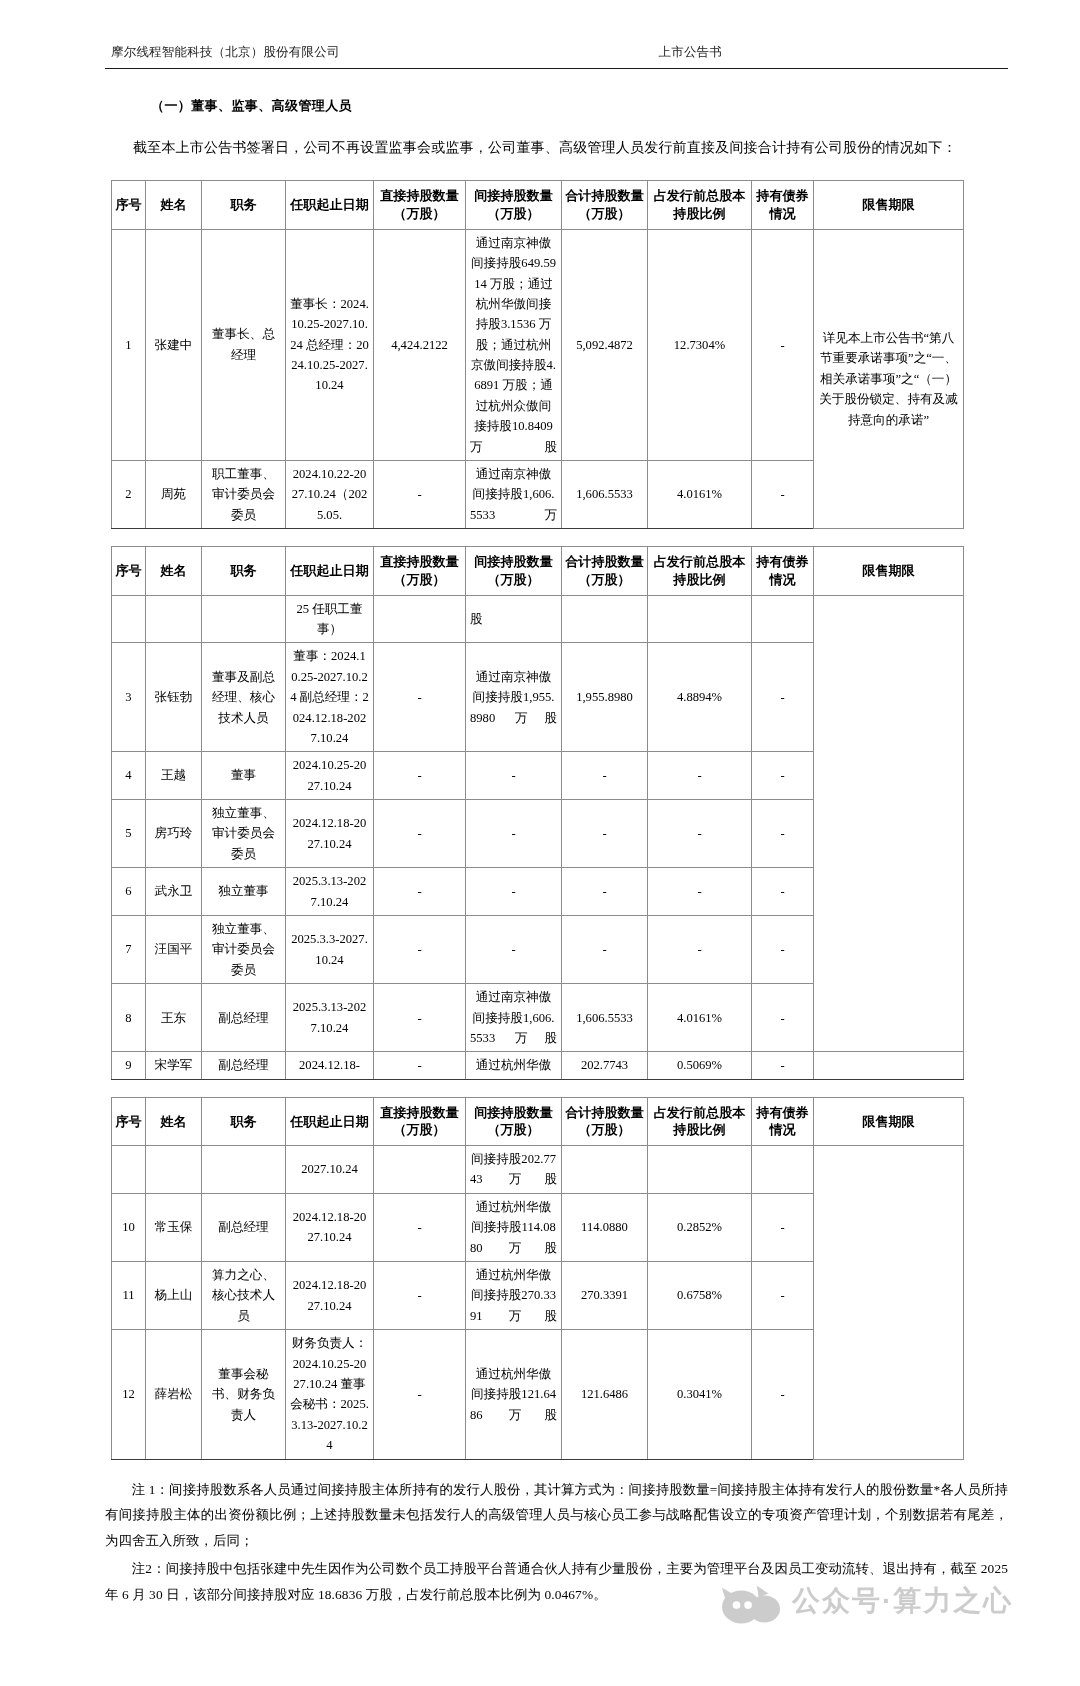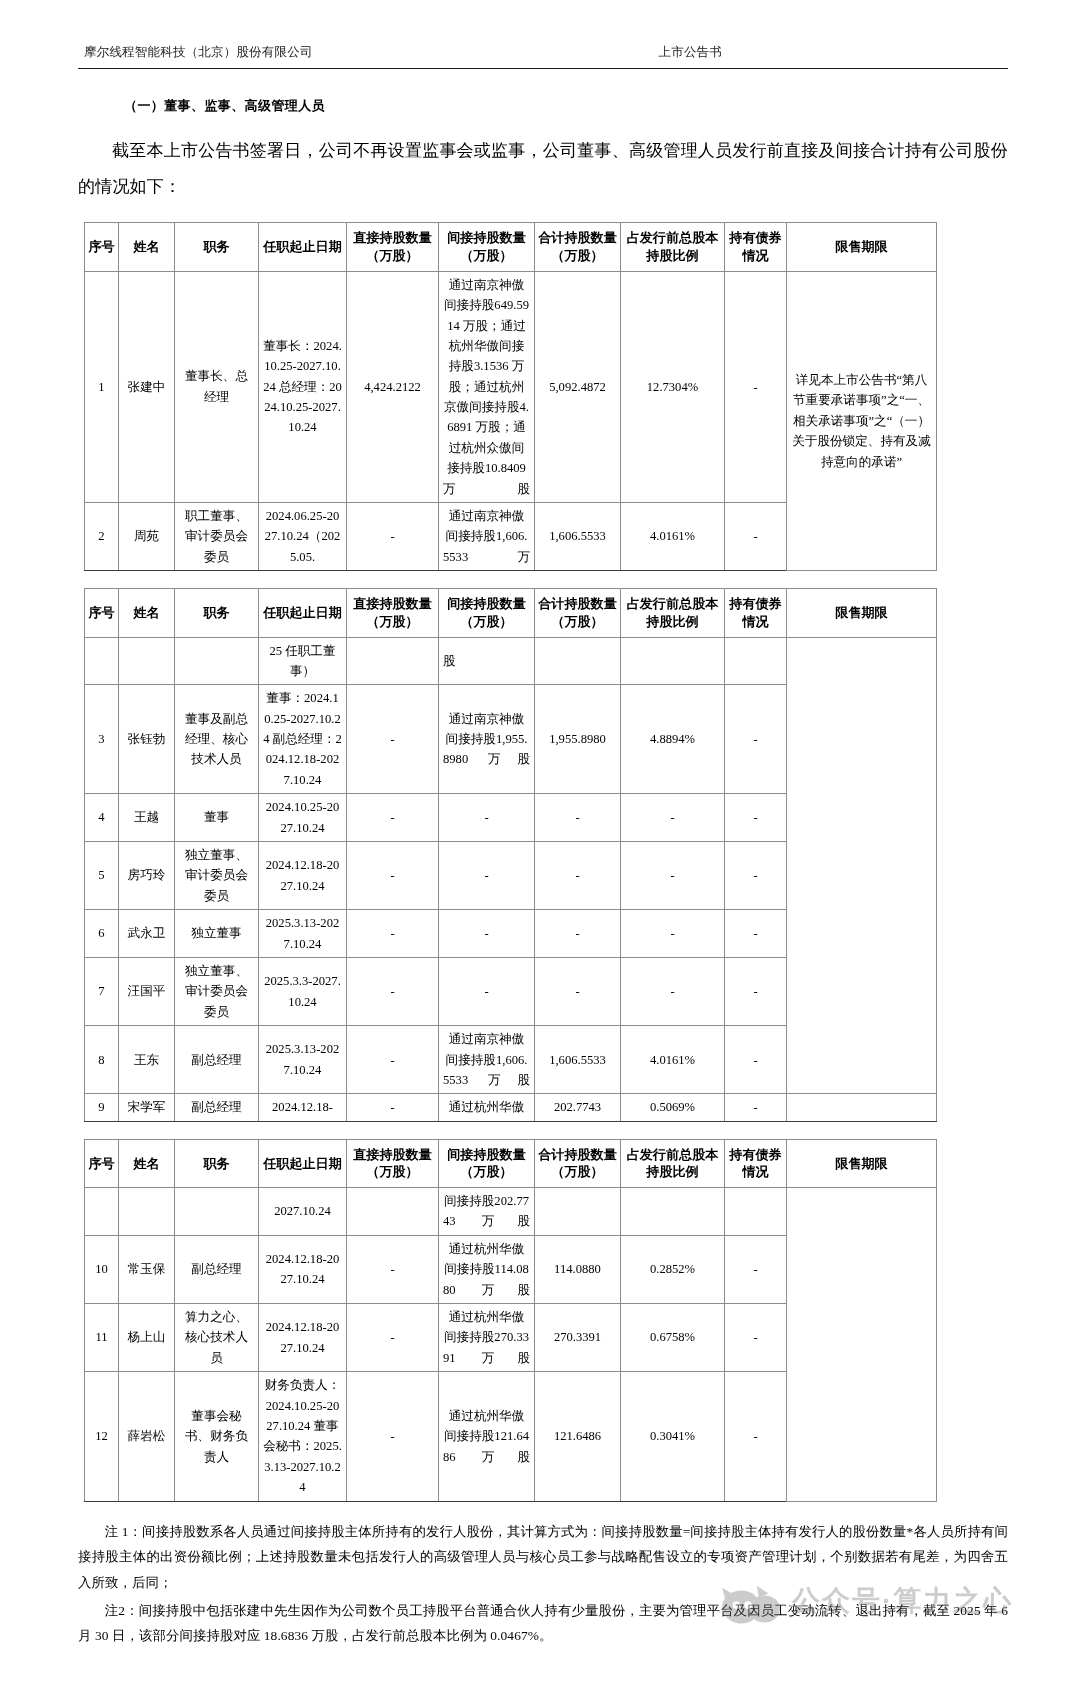--- a/index.html
+++ b/index.html
@@ -12,21 +12,21 @@
     height: 1686px;
     font-family: "Liberation Serif", "DejaVu Serif", serif;
     color: #000000;
     position: relative;
     overflow: hidden;
   }
   .page {
     width: 1080px;
     height: 1686px;
     box-sizing: border-box;
-    padding: 44px 72px 0 78px;
+    padding: 44px 72px 0 105px;
     position: relative;
   }
 
   
   .run-header {
     display: flex;
     align-items: baseline;
     font-size: 12.5px;
     color: #222;
     letter-spacing: .2px;
@@ -49,21 +49,21 @@
     letter-spacing: .5px;
   }
   h2.sub-title {
     font-family: "Liberation Sans", "DejaVu Sans", sans-serif;
     font-weight: bold;
     font-size: 13px;
     margin: 28px 0 0 46px;
     letter-spacing: .4px;
   }
   p.intro {
-    font-size: 17px;
+    font-size: 14px;
     line-height: 2.1;
     margin: 18px 0 0 0;
     text-indent: 2em;
     text-align: justify;
     letter-spacing: .2px;
   }
 
   
   table.holders {
     border-collapse: collapse;
@@ -216,21 +216,21 @@
         <td class="justify topcell">通过南京神傲间接持股649.5914 万股；通过杭州华傲间接持股3.1536 万股；通过杭州京傲间接持股4.6891 万股；通过杭州众傲间接持股10.8409 万股</td>
         <td class="num-right">5,092.4872</td>
         <td class="num-right">12.7304%</td>
         <td class="num-right">-</td>
         <td class="lock-txt" rowspan="2">详见本上市公告书“第八节重要承诺事项”之“一、相关承诺事项”之“（一）关于股份锁定、持有及减持意向的承诺”</td>
       </tr>
       <tr>
         <td>2</td>
         <td>周苑</td>
         <td>职工董事、审计委员会委员</td>
-        <td>2024.06.25-2027.10.24（2025.05.</td>
+        <td>2024.10.22-2027.10.24（2025.05.</td>
         <td class="num-right">-</td>
         <td class="justify">通过南京神傲间接持股1,606.5533 万</td>
         <td class="num-right">1,606.5533</td>
         <td class="num-right">4.0161%</td>
         <td class="num-right">-</td>
       </tr>
     </tbody>
   </table>
 
   <table class="holders">

